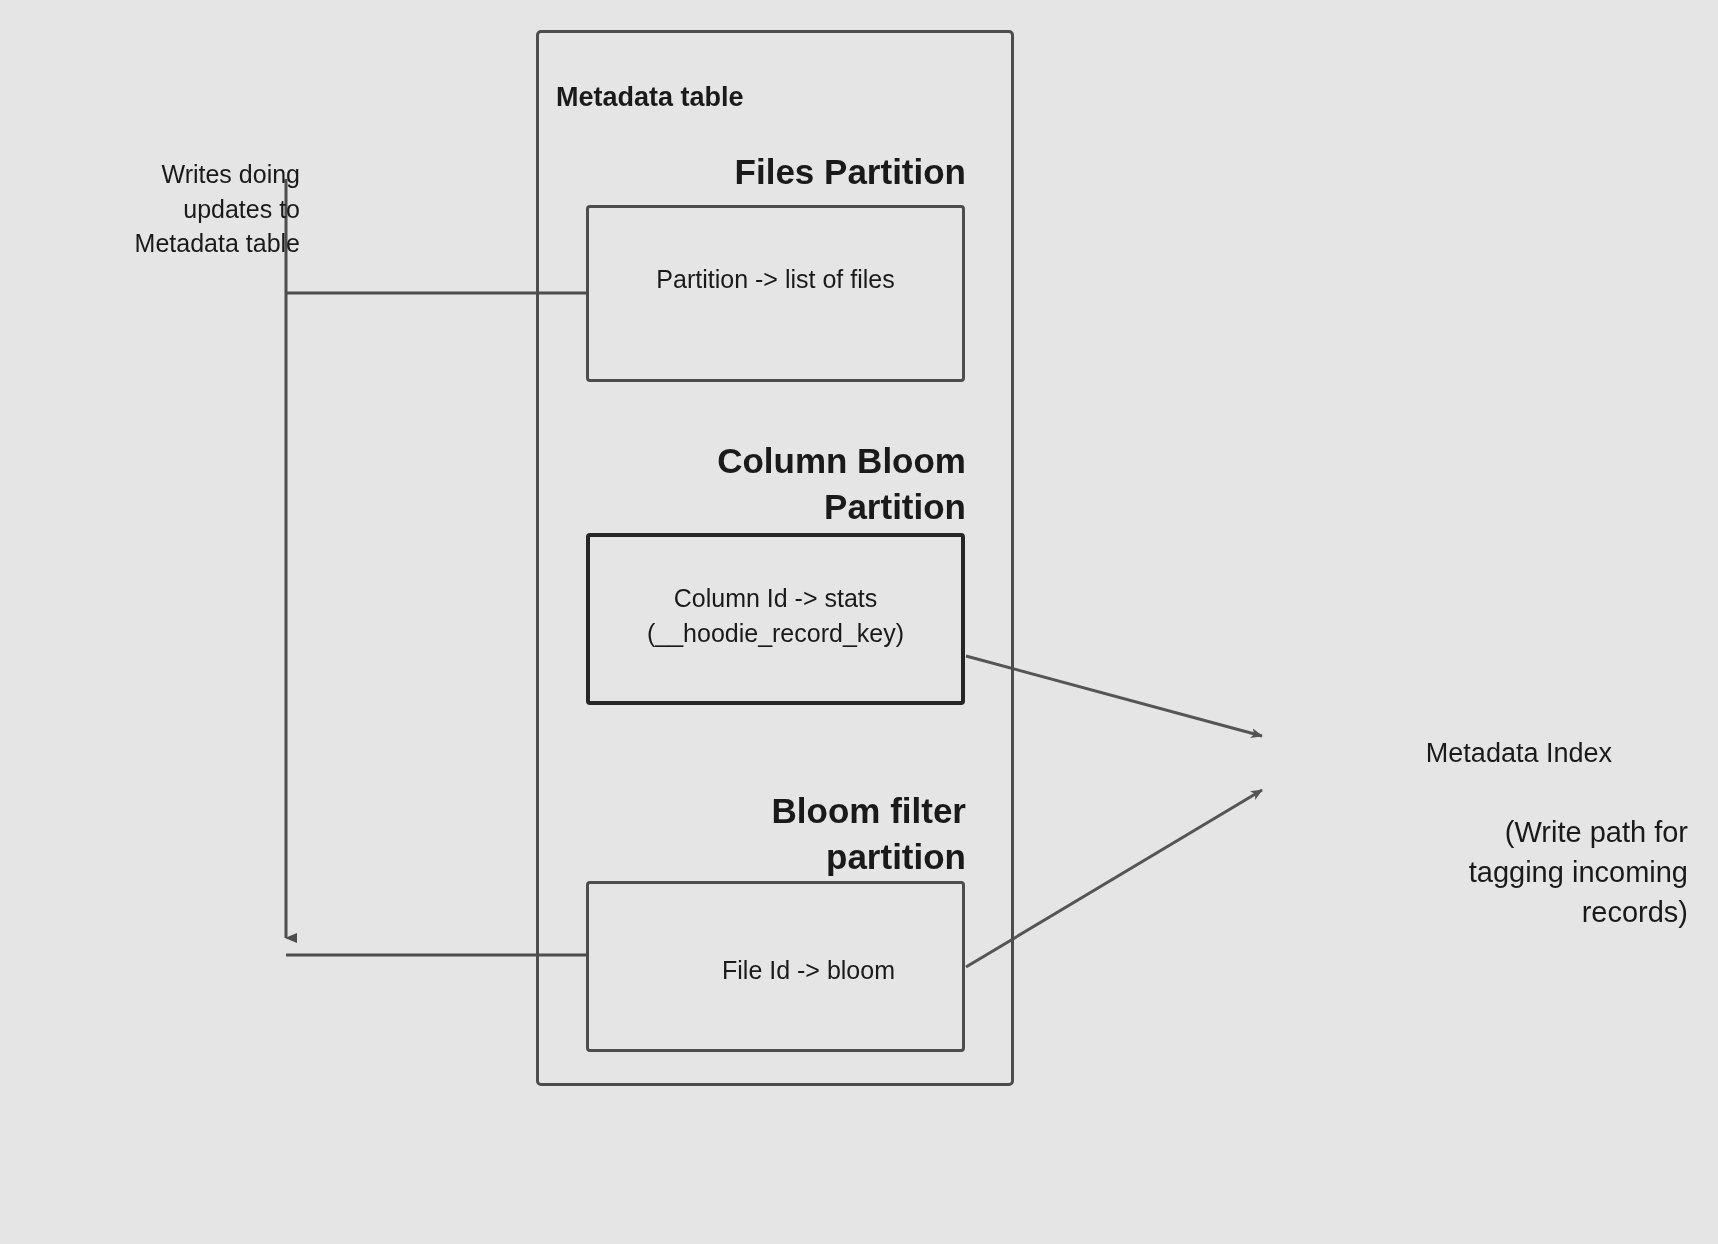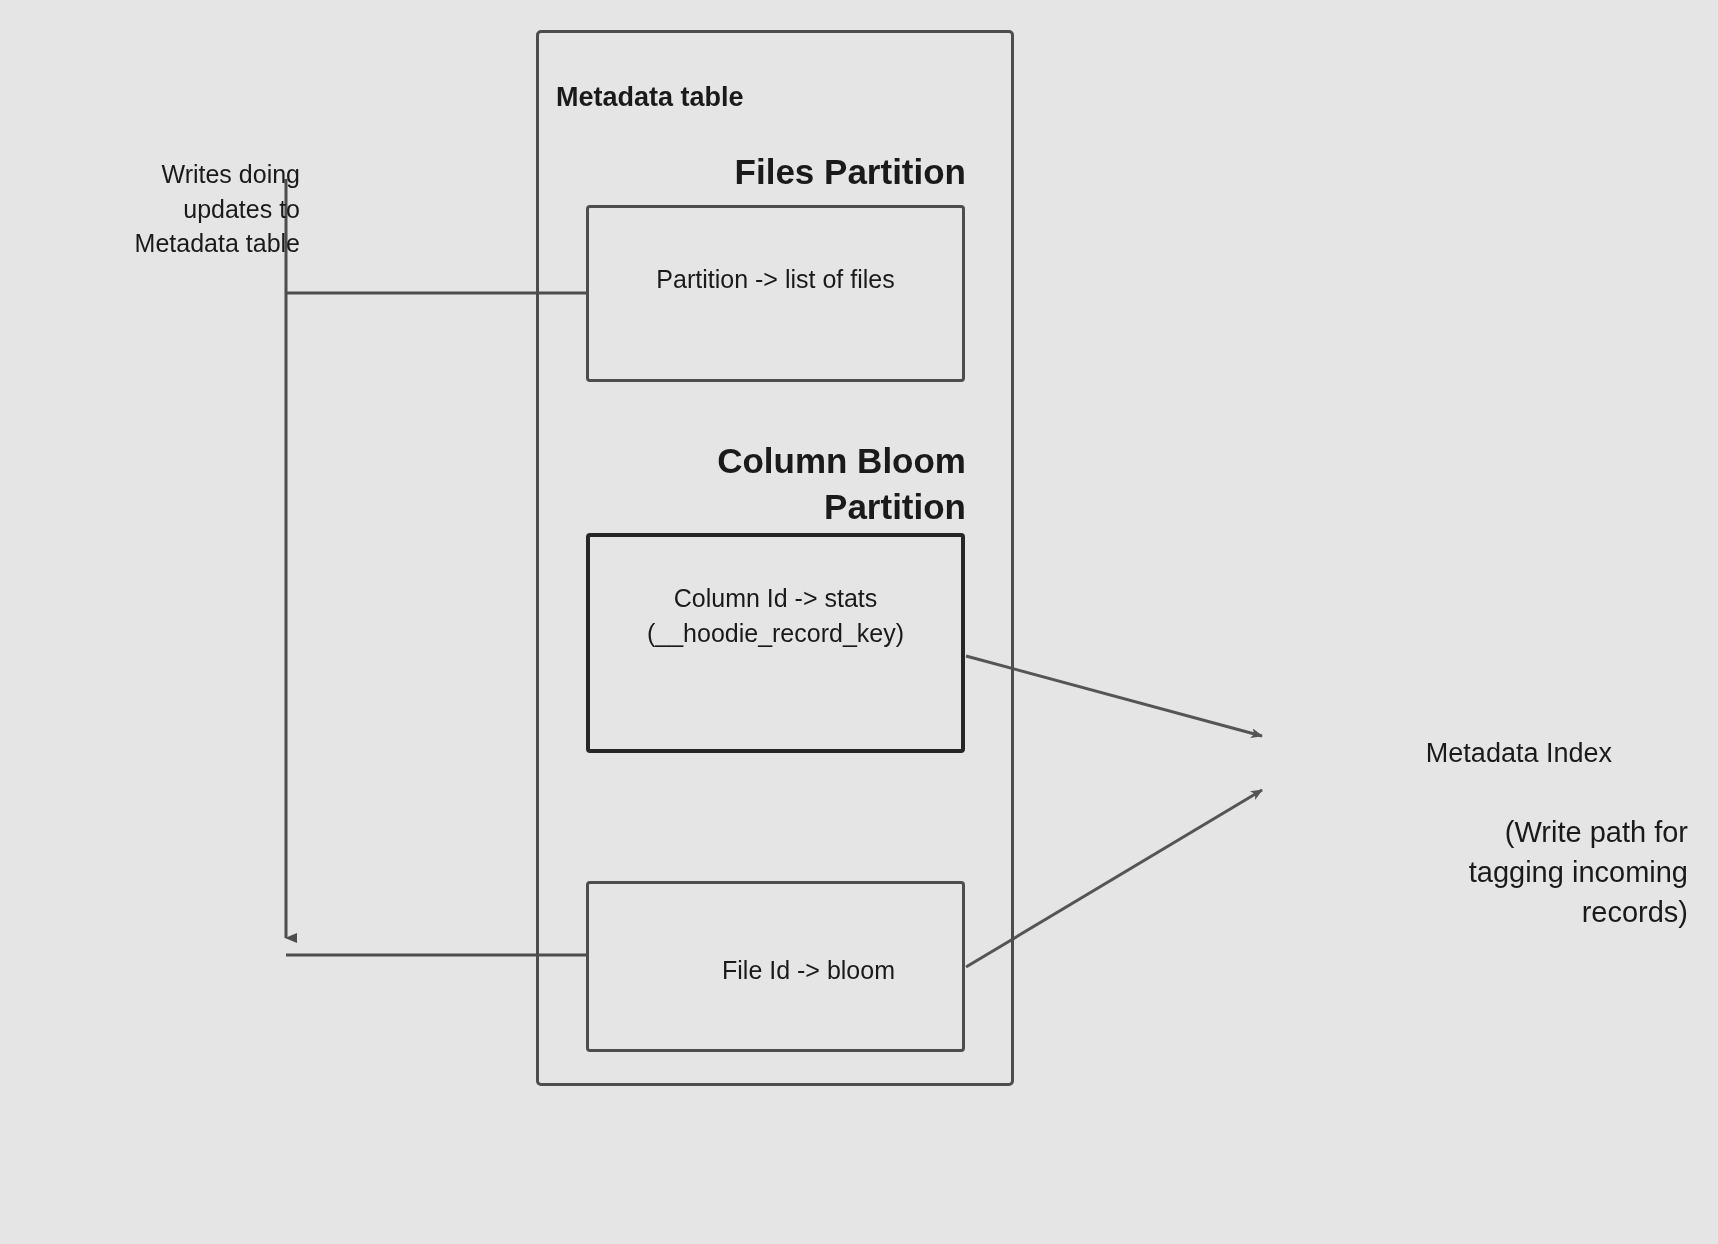--- a/index.html
+++ b/index.html
@@ -89,21 +89,21 @@
     left: 586px;
     top: 205px;
     width: 379px;
     height: 177px;
     border: 3px solid #4d4d4d;
   }
   .box-colstats {
     left: 586px;
     top: 533px;
     width: 379px;
-    height: 220px;
+    height: 172px;
     border: 4px solid #262626;
   }
   .box-bloom {
     left: 586px;
     top: 881px;
     width: 379px;
     height: 171px;
     border: 3px solid #4d4d4d;
   }
 
@@ -191,20 +191,22 @@
     <div class="box-label">Partition -&gt; list of files</div>
   </div>
 
   <div class="txt partition-heading h-colstats">Column Bloom
 Partition</div>
   <div class="inner-box box-colstats">
     <div class="box-label">Column Id  -&gt; stats
 (__hoodie_record_key)</div>
   </div>
 
+  <div class="txt partition-heading h-bloom">Bloom filter
+partition</div>
   <div class="inner-box box-bloom">
     <div class="box-label">File Id -&gt; bloom</div>
   </div>
 
   <div class="txt writes-note">Writes doing
 updates to
 Metadata table</div>
 
   <div class="txt metadata-index-title">Metadata Index</div>
   <div class="txt metadata-index-note">(Write path for

